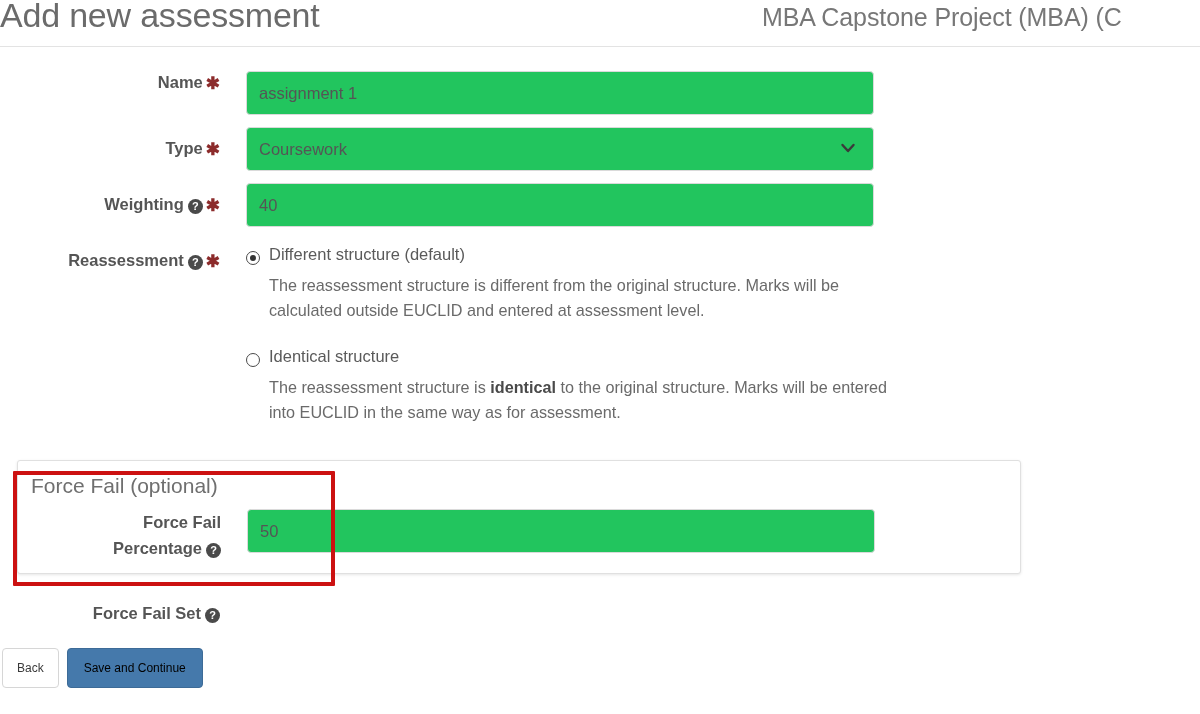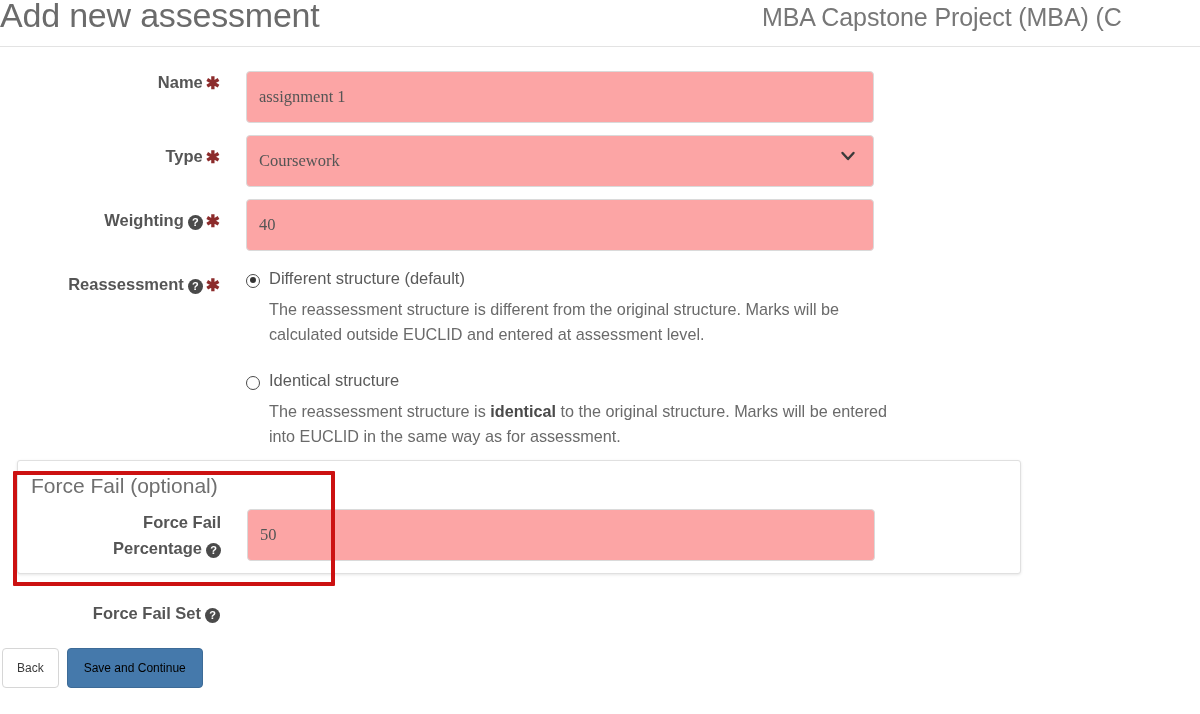--- a/index.html
+++ b/index.html
@@ -102,28 +102,28 @@
     text-align: center;
     vertical-align: 0px;
     margin-left: 4px;
     font-family: "Liberation Sans", sans-serif;
   }
 
   
   .text-input,
   .select-input {
     width: 628px;
-    height: 52px;
+    height: 44px;
     border: 1px solid #dadada;
     border-radius: 4px;
-    background: #fca5a5;
+    background: #22c55e;
     font-size: 16.5px;
     color: #555555;
     padding: 0 12px;
-    font-family: Liberation Serif, serif;
+    font-family: Liberation Sans, sans-serif;
     outline: none;
     display: block;
   }
 
   .select-wrap {
     position: relative;
     width: 628px;
   }
   .select-input {
     appearance: none;
@@ -139,21 +139,21 @@
     width: 16px;
     height: 16px;
     pointer-events: none;
   }
   .chevron svg { display: block; }
 
   
   .radio-group { padding-top: 2px; }
   .radio-item {
     display: flex;
-    align-items: center;
+    align-items: flex-end;
   }
   .radio-mark {
     width: 14px;
     height: 14px;
     border-radius: 50%;
     border: 1.5px solid #4a4a4a;
     background: #ffffff;
     flex: 0 0 14px;
     margin-top: 5px;
     margin-right: 9px;

